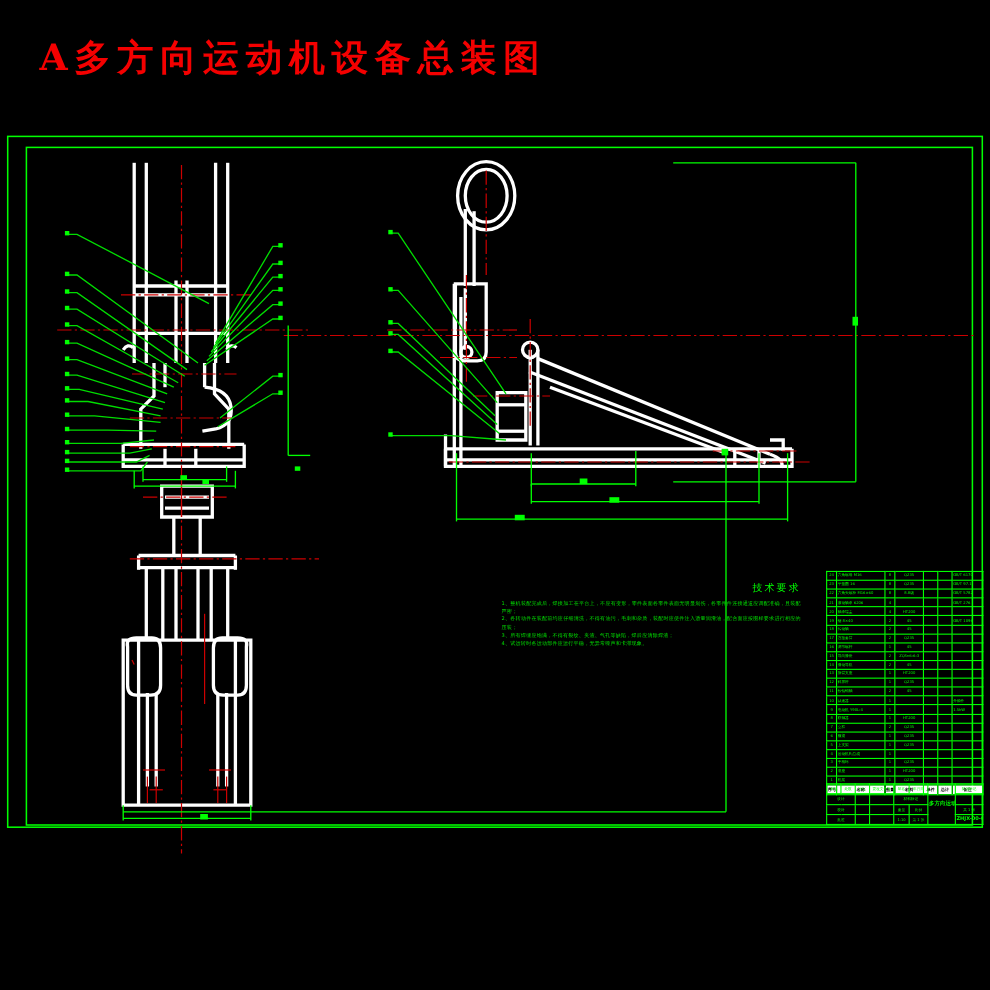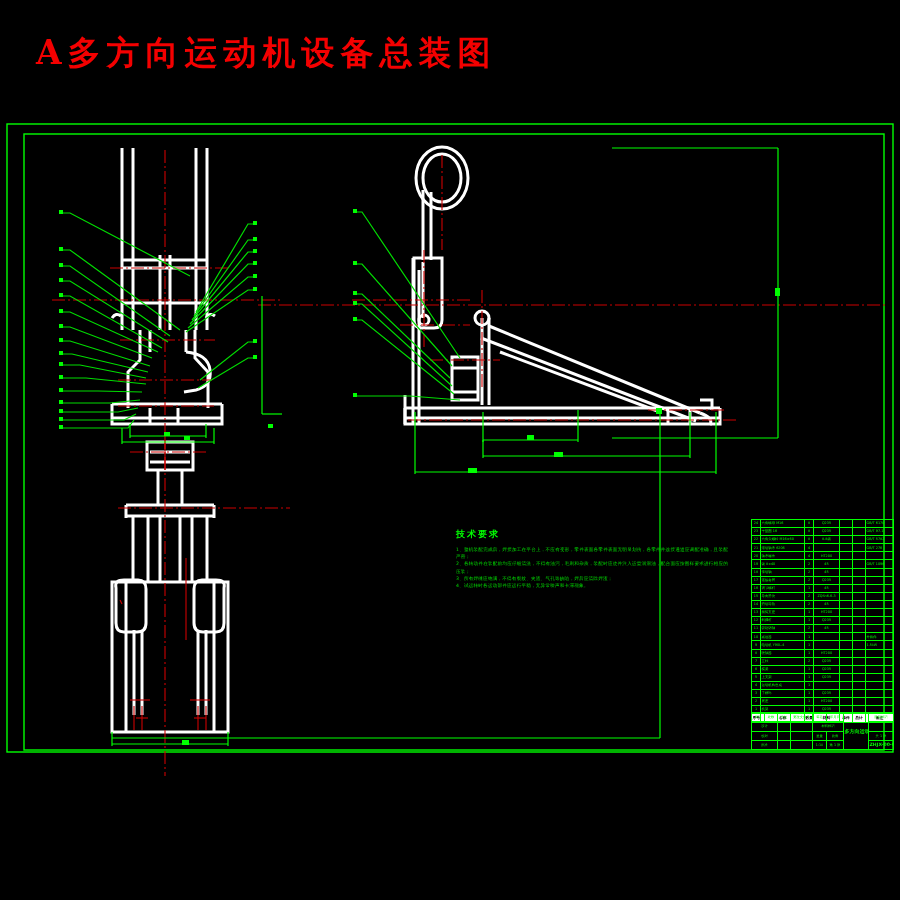--- a/index.html
+++ b/index.html
@@ -18,21 +18,21 @@
     font-weight:bold;
     font-size:33px;
     letter-spacing:6px;
     white-space:nowrap;
     line-height:1;
   }
 
   
   .tr-block{position:absolute;left:456px;top:528px;width:272px;color:#00e000;}
   .tr-head{
-    text-align:left;font-size:9px;font-weight:bold;letter-spacing:2px;
+    text-align:right;font-size:9px;font-weight:normal;letter-spacing:2px;
     color:#00ff00;margin-bottom:5px;
   }
   .tr-body{font-size:4.6px;line-height:7.2px;letter-spacing:.2px;text-align:justify;color:#00e000;}
   .tr-body p{margin:0;}
 
   
   .bom{
     position:absolute;left:751px;top:519px;width:142px;
     border-collapse:collapse;table-layout:fixed;
   }

